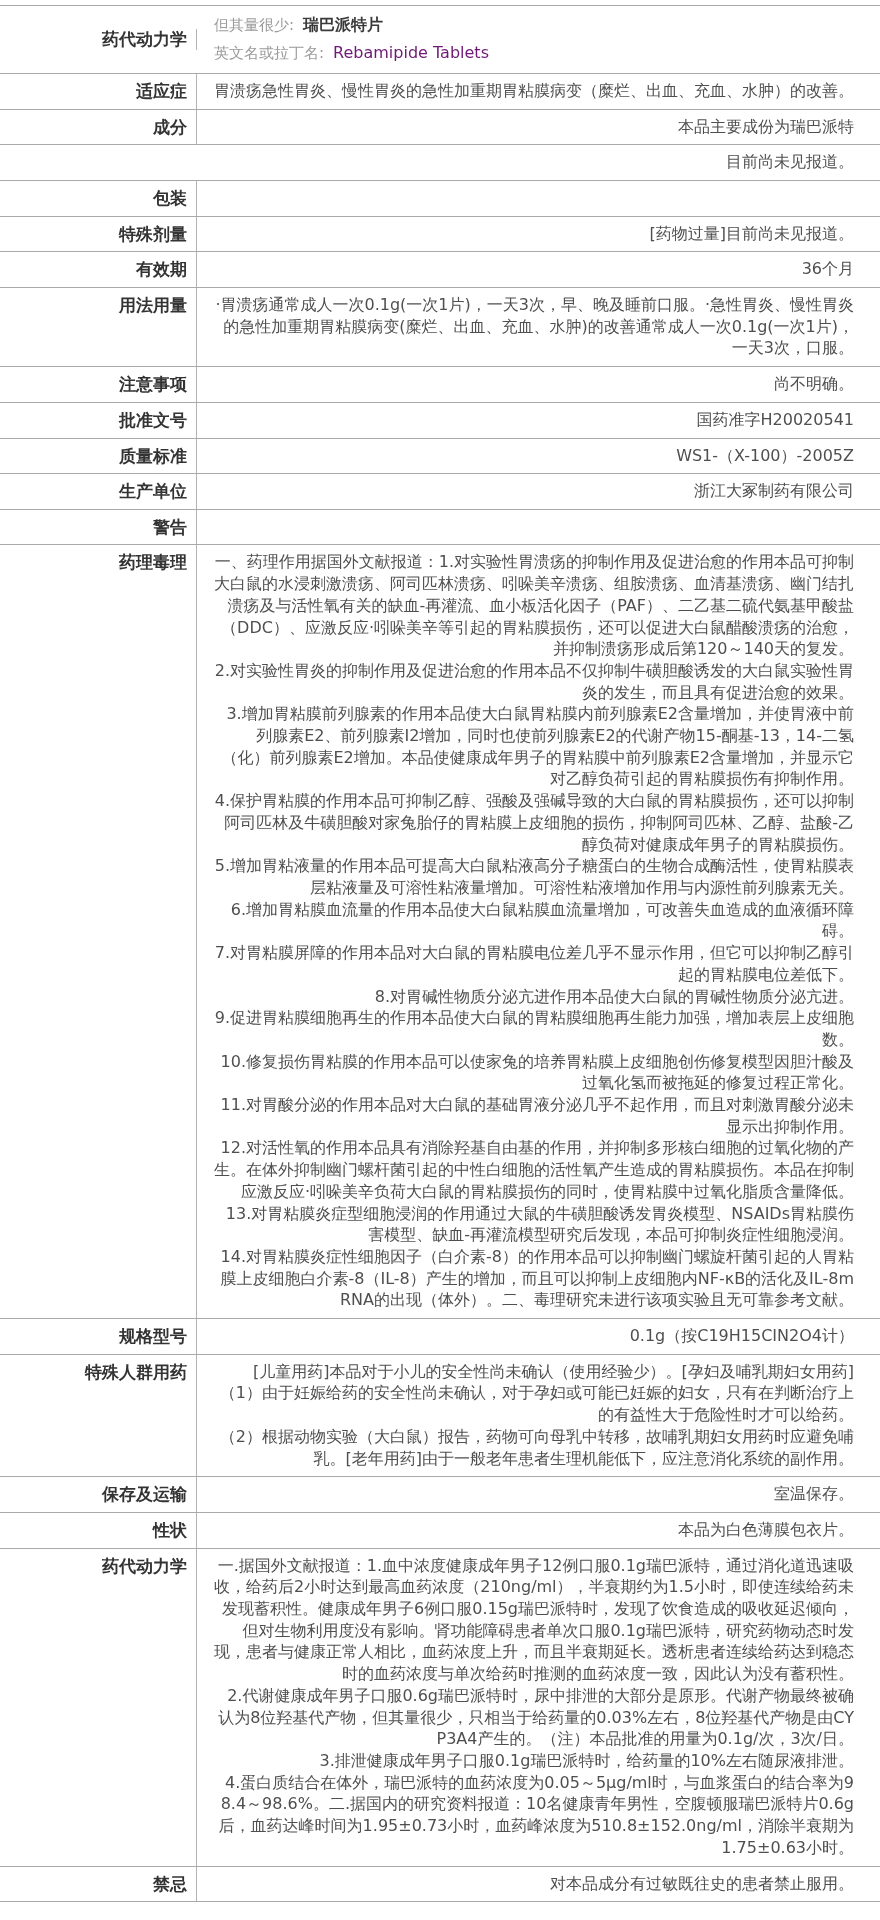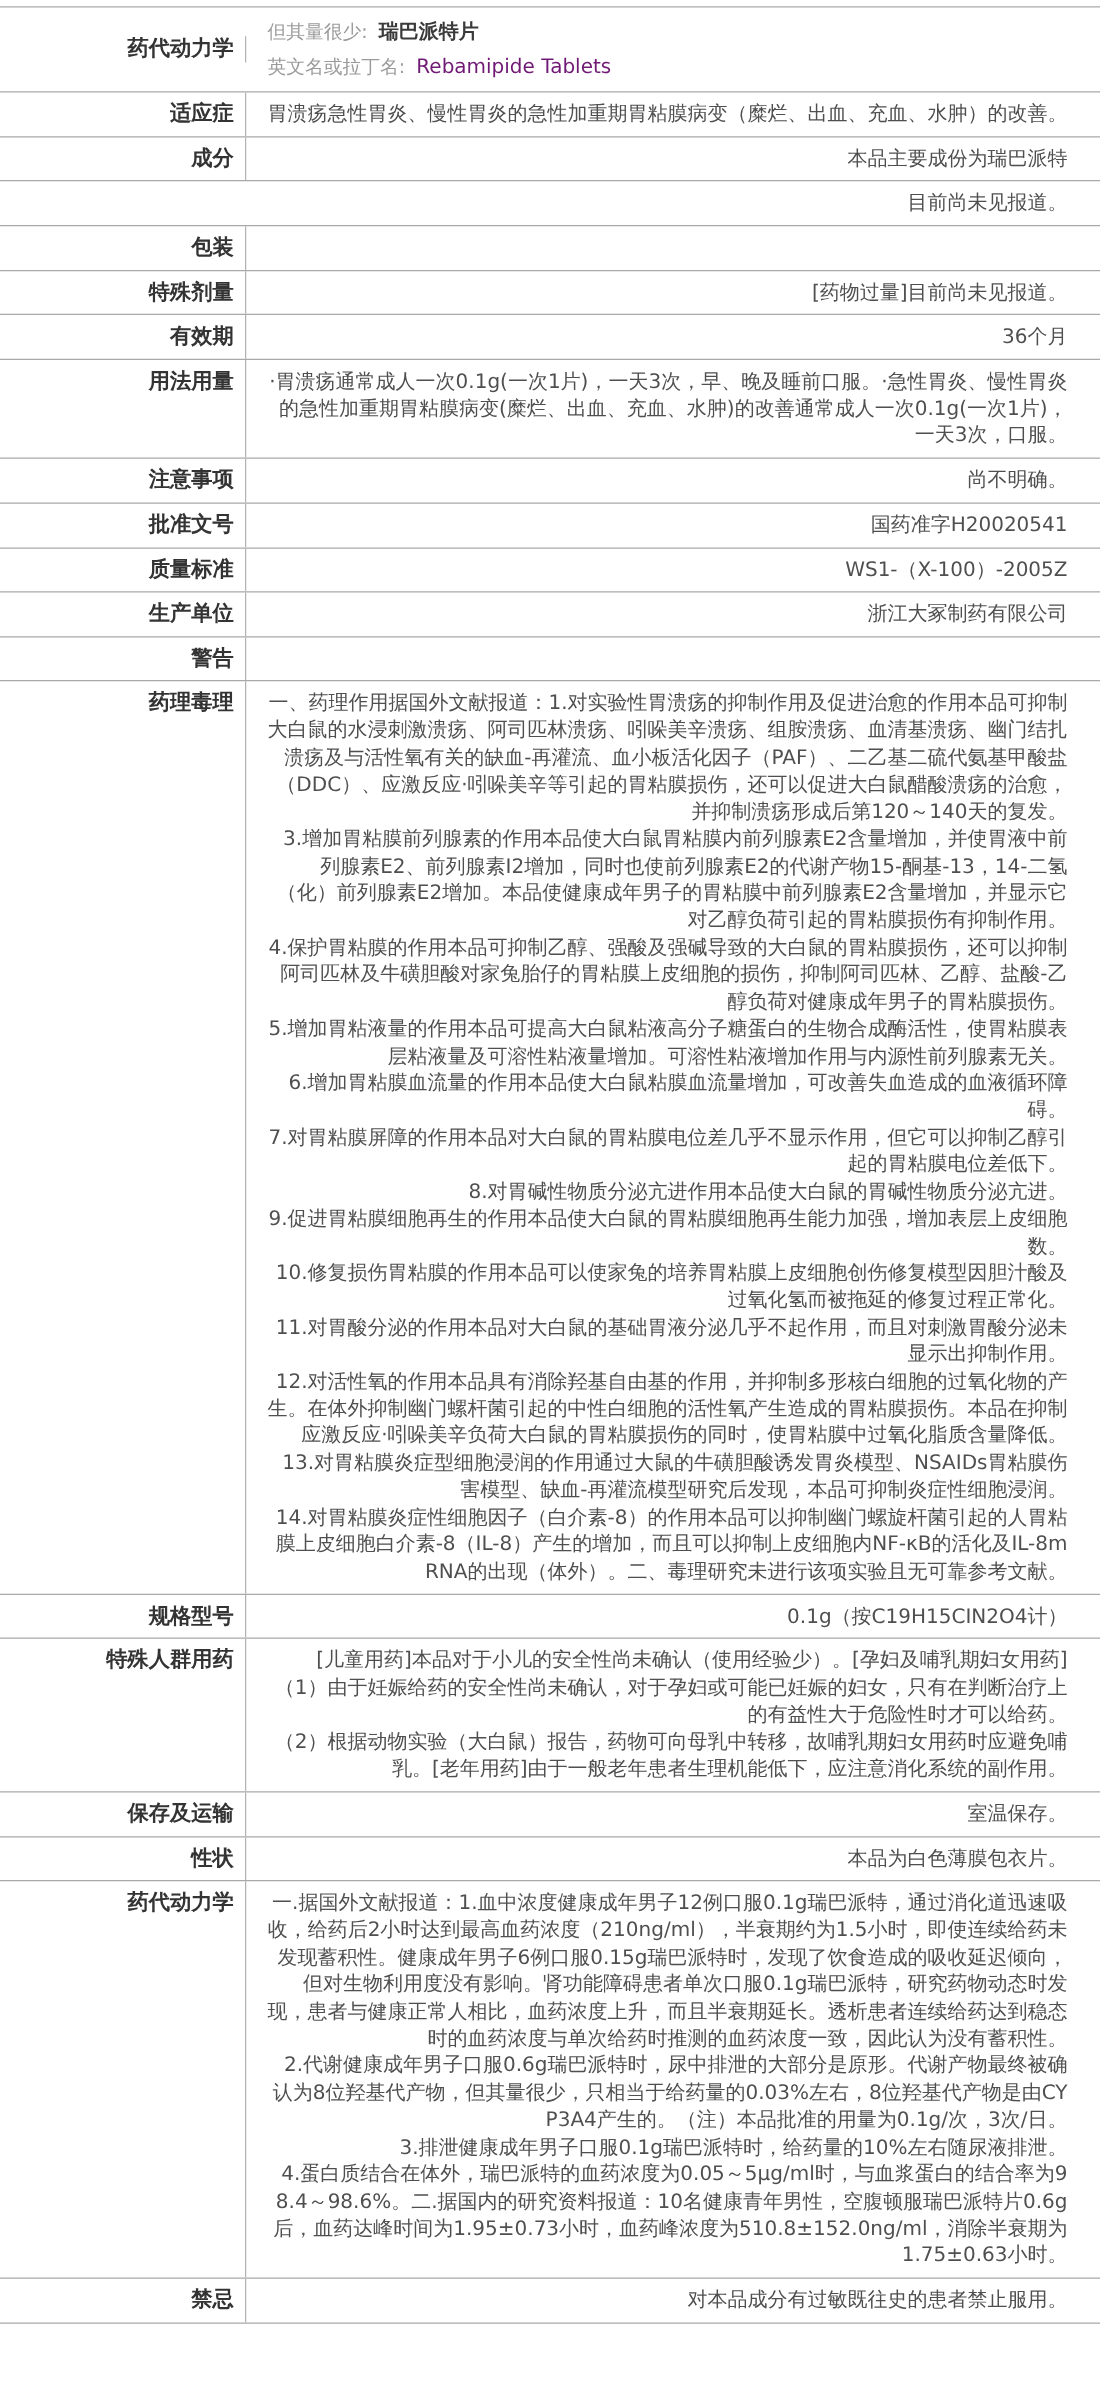--- a/index.html
+++ b/index.html
@@ -133,20 +133,21 @@
       </div>
   </div>
     <div class="row">
     <div class="label-cell">警告</div>
     <div class="content-cell"></div>
   </div>
     <div class="row">
     <div class="label-cell">药理毒理</div>
     <div class="content-cell">
         <p>一、药理作用据国外文献报道：1.对实验性胃溃疡的抑制作用及促进治愈的作用本品可抑制大白鼠的水浸刺激溃疡、阿司匹林溃疡、吲哚美辛溃疡、组胺溃疡、血清基溃疡、幽门结扎溃疡及与活性氧有关的缺血-再灌流、血小板活化因子（PAF）、二乙基二硫代氨基甲酸盐（DDC）、应激反应·吲哚美辛等引起的胃粘膜损伤，还可以促进大白鼠醋酸溃疡的治愈，并抑制溃疡形成后第120～140天的复发。</p>
+        <p>2.对实验性胃炎的抑制作用及促进治愈的作用本品不仅抑制牛磺胆酸诱发的大白鼠实验性胃炎的发生，而且具有促进治愈的效果。</p>
         <p>3.增加胃粘膜前列腺素的作用本品使大白鼠胃粘膜内前列腺素E2含量增加，并使胃液中前列腺素E2、前列腺素I2增加，同时也使前列腺素E2的代谢产物15-酮基-13，14-二氢（化）前列腺素E2增加。本品使健康成年男子的胃粘膜中前列腺素E2含量增加，并显示它对乙醇负荷引起的胃粘膜损伤有抑制作用。</p>
         <p>4.保护胃粘膜的作用本品可抑制乙醇、强酸及强碱导致的大白鼠的胃粘膜损伤，还可以抑制阿司匹林及牛磺胆酸对家兔胎仔的胃粘膜上皮细胞的损伤，抑制阿司匹林、乙醇、盐酸-乙醇负荷对健康成年男子的胃粘膜损伤。</p>
         <p>5.增加胃粘液量的作用本品可提高大白鼠粘液高分子糖蛋白的生物合成酶活性，使胃粘膜表层粘液量及可溶性粘液量增加。可溶性粘液增加作用与内源性前列腺素无关。</p>
         <p>6.增加胃粘膜血流量的作用本品使大白鼠粘膜血流量增加，可改善失血造成的血液循环障碍。</p>
         <p>7.对胃粘膜屏障的作用本品对大白鼠的胃粘膜电位差几乎不显示作用，但它可以抑制乙醇引起的胃粘膜电位差低下。</p>
         <p>8.对胃碱性物质分泌亢进作用本品使大白鼠的胃碱性物质分泌亢进。</p>
         <p>9.促进胃粘膜细胞再生的作用本品使大白鼠的胃粘膜细胞再生能力加强，增加表层上皮细胞数。</p>
         <p>10.修复损伤胃粘膜的作用本品可以使家兔的培养胃粘膜上皮细胞创伤修复模型因胆汁酸及过氧化氢而被拖延的修复过程正常化。</p>
         <p>11.对胃酸分泌的作用本品对大白鼠的基础胃液分泌几乎不起作用，而且对刺激胃酸分泌未显示出抑制作用。</p>
         <p>12.对活性氧的作用本品具有消除羟基自由基的作用，并抑制多形核白细胞的过氧化物的产生。在体外抑制幽门螺杆菌引起的中性白细胞的活性氧产生造成的胃粘膜损伤。本品在抑制应激反应·吲哚美辛负荷大白鼠的胃粘膜损伤的同时，使胃粘膜中过氧化脂质含量降低。</p>

